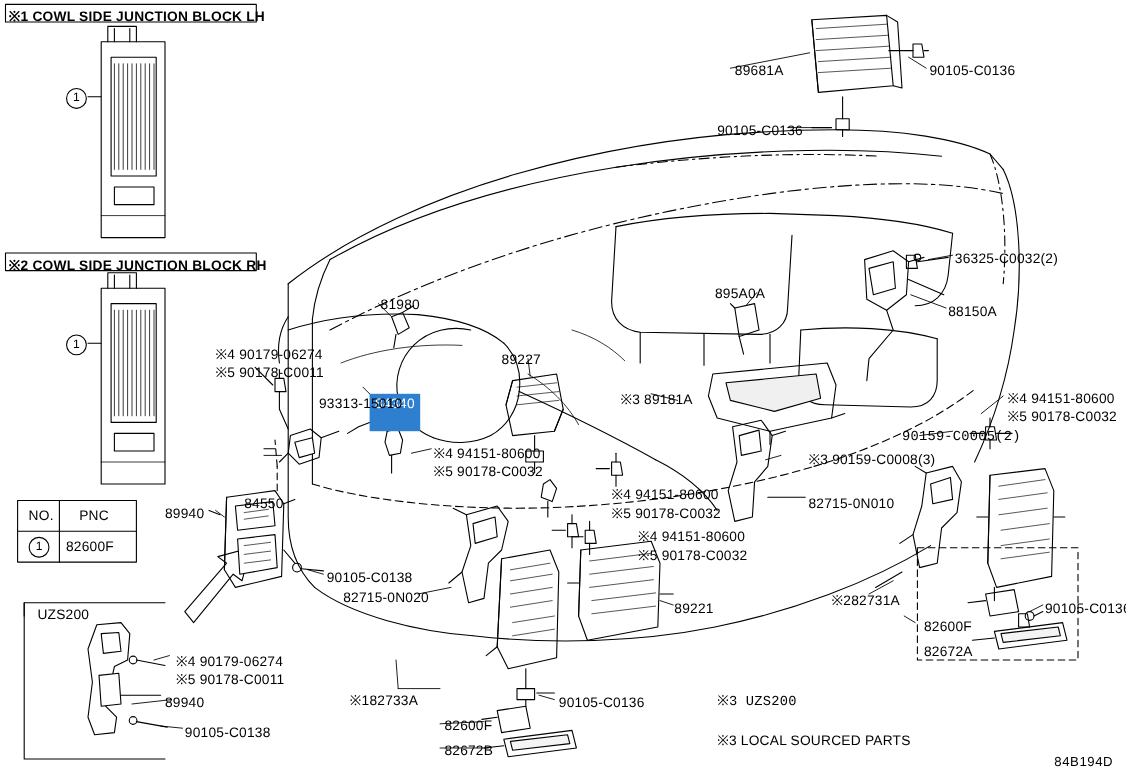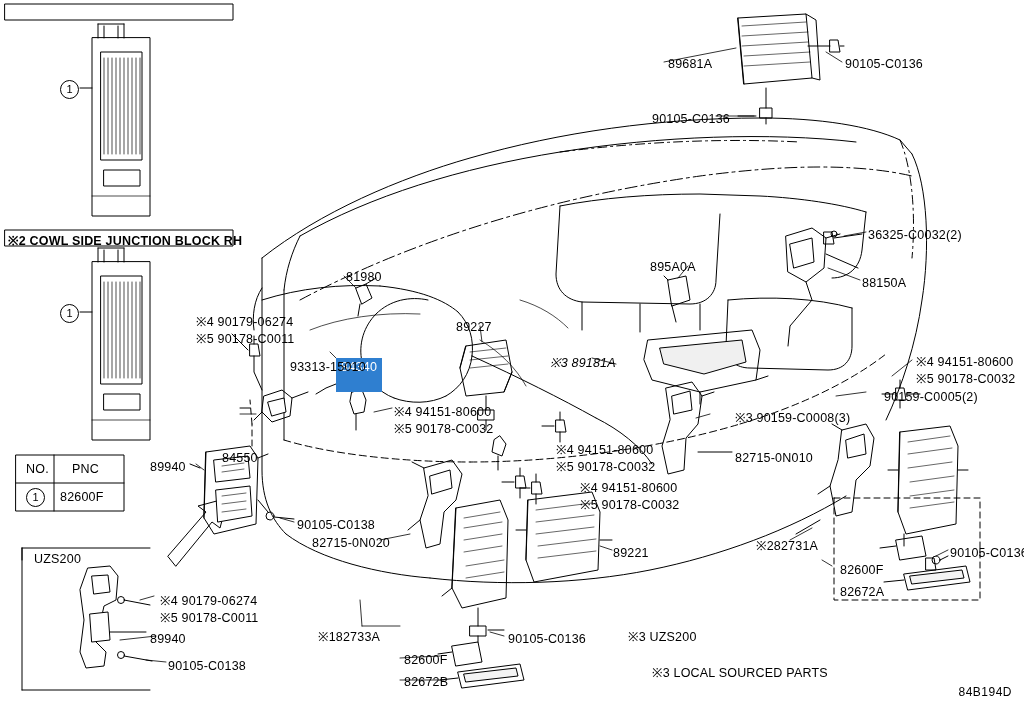--- a/index.html
+++ b/index.html
@@ -339,55 +339,56 @@
       <path d="M400,680 L444,680" stroke-width="0.8"></path>
       <path d="M504,636 L490,632" stroke-width="0.8"></path>
       <path d="M294,522 L280,518" stroke-width="0.8"></path>
       <path d="M380,540 L410,534" stroke-width="0.8"></path>
       <path d="M790,540 L812,528" stroke-width="0.8"></path>
       <path d="M836,396 L866,392" stroke-width="0.8"></path>
       <path d="M912,360 L892,376" stroke-width="0.8"></path>
     </g>
   </svg>
 
+  <div class="lbl bold" style="left:8px; top:6px;">※1 COWL SIDE JUNCTION BLOCK LH</div>
   <div class="circ" style="left:60px; top:80px;">1</div>
 
   <div class="lbl bold" style="left:8px; top:232px;">※2 COWL SIDE JUNCTION BLOCK RH</div>
   <div class="circ" style="left:60px; top:304px;">1</div>
 
   <div class="lbl" style="left:26px; top:462px;">NO.</div>
   <div class="lbl" style="left:72px; top:462px;">PNC</div>
   <div class="circ" style="left:26px; top:488px;">1</div>
   <div class="lbl" style="left:60px; top:490px;">82600F</div>
 
   <div class="lbl" style="left:34px; top:552px;">UZS200</div>
 
   <div class="hl" style="left: 336px; top: 358px; background: rgb(47, 127, 208); color: rgb(255, 255, 255);">84340</div>
 
-  <div class="lbl" style="left:628px; top:628px;">※3 UZS200</div>
+  <div class="lbl" style="left:652px; top:628px;font-family:Liberation Mono, monospace;">※3 UZS200</div>
   <div class="lbl" style="left:652px; top:664px;">※3 LOCAL SOURCED PARTS</div>
 
   <div class="code">84B194D</div>
 
   <div id="part-labels">
       <div class="lbl" style="left: 668px; top: 57px;">89681A</div>
       <div class="lbl" style="left: 845px; top: 57px;">90105-C0136</div>
       <div class="lbl" style="left: 652px; top: 112px;">90105-C0136</div>
       <div class="lbl" style="left: 868px; top: 228px;">36325-C0032(2)</div>
       <div class="lbl" style="left: 346px; top: 270px;">81980</div>
       <div class="lbl" style="left: 650px; top: 260px;">895A0A</div>
       <div class="lbl" style="left: 862px; top: 276px;">88150A</div>
       <div class="lbl" style="left: 196px; top: 313px;">※4 90179-06274</div>
       <div class="lbl" style="left: 196px; top: 330px;">※5 90178-C0011</div>
       <div class="lbl" style="left: 456px; top: 320px;">89227</div>
       <div class="lbl" style="left: 290px; top: 360px;">93313-15010</div>
-      <div class="lbl" style="left: 550px; top: 354px; font-style: italic;">※3 89181A</div>
+      <div class="lbl" style="left: 564px; top: 354px;">※3 89181A</div>
       <div class="lbl" style="left: 916px; top: 353px;">※4 94151-80600</div>
       <div class="lbl" style="left: 916px; top: 370px;">※5 90178-C0032</div>
-      <div class="lbl" style="left: 884px; top: 390px;">90159-C0005(2)</div>
+      <div class="lbl" style="left: 820px; top: 390px; font-family: Liberation Mono, monospace;">90159-C0005(2)</div>
       <div class="lbl" style="left: 222px; top: 408px; margin-top: 43px;">84550</div>
       <div class="lbl" style="left: 394px; top: 403px;">※4 94151-80600</div>
       <div class="lbl" style="left: 394px; top: 420px;">※5 90178-C0032</div>
       <div class="lbl" style="left: 712px; top: 409px; margin-left: 23px;">※3 90159-C0008(3)</div>
       <div class="lbl" style="left: 556px; top: 441px;">※4 94151-80600</div>
       <div class="lbl" style="left: 556px; top: 458px;">※5 90178-C0032</div>
       <div class="lbl" style="left: 735px; top: 451px;">82715-0N010</div>
       <div class="lbl" style="left: 150px; top: 460px;">89940</div>
       <div class="lbl" style="left: 580px; top: 479px;">※4 94151-80600</div>
       <div class="lbl" style="left: 580px; top: 496px;">※5 90178-C0032</div>

